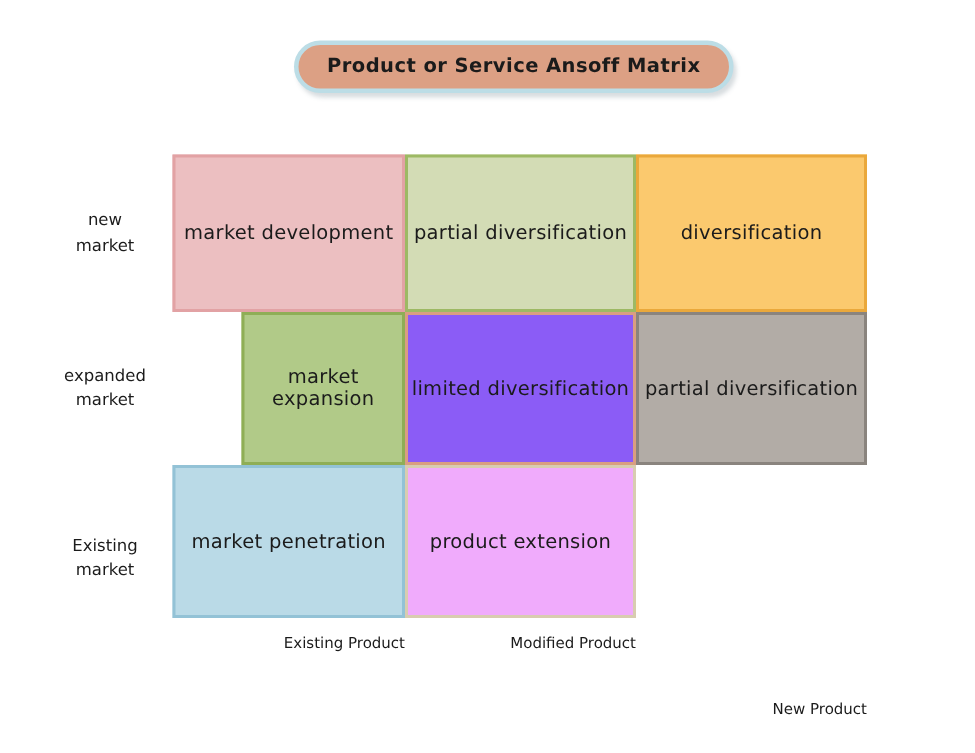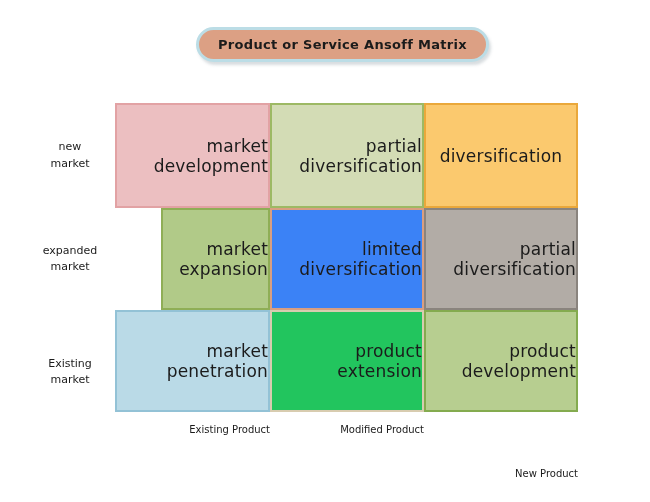--- a/index.html
+++ b/index.html
@@ -39,22 +39,22 @@
     height: 309px;
     display: grid;
     grid-template-columns: 155px 154px 154px;
     grid-template-rows: 105px 102px 102px;
   }
   .matrix-cell {
     border: 2px solid transparent;
     display: flex;
     align-items: center;
     justify-content: center;
-    text-align: right;
-    font-size: 17px;
+    text-align: center;
+    font-size: 13px;
     letter-spacing: 0.2px;
   }
   .row-label {
     position: absolute;
     left: 28px;
     width: 84px;
     display: flex;
     align-items: center;
     justify-content: center;
     text-align: center;
@@ -83,25 +83,24 @@
 
   <div class="title-pill" style="background: rgb(220, 160, 132); border-color: rgb(188, 221, 230);">
     <span>Product or Service Ansoff Matrix</span>
   </div>
 
   <div class="matrix-grid">
     <div class="matrix-cell" style="background: rgb(236, 191, 193); border-color: rgb(226, 162, 164);">market development</div>
     <div class="matrix-cell" style="background: rgb(211, 220, 181); border-color: rgb(157, 185, 100);">partial diversification</div>
     <div class="matrix-cell" style="background: rgb(251, 201, 110); border-color: rgb(234, 168, 59);">diversification</div>
     <div class="matrix-cell" style="background: rgb(177, 202, 136); border-color: rgb(143, 174, 86); margin-left: 46px;">market expansion</div>
-    <div class="matrix-cell" style="background: #3b82f6; border-color: rgb(217, 158, 129);">limited diversification</div>
+    <div class="matrix-cell" style="background: #8b5cf6; border-color: rgb(217, 158, 129);">limited diversification</div>
     <div class="matrix-cell" style="background: rgb(178, 172, 166); border-color: rgb(138, 132, 126);">partial diversification</div>
     <div class="matrix-cell" style="background: rgb(186, 218, 231); border-color: rgb(147, 194, 214);">market penetration</div>
-    <div class="matrix-cell" style="background: #22c55e; border-color: rgb(216, 204, 176);">product extension</div>
-    <div class="matrix-cell" style="background: rgb(183, 206, 144); border-color: rgb(132, 171, 79);">product development</div>
+    <div class="matrix-cell" style="background: #f0abfc; border-color: rgb(216, 204, 176);">product extension</div>
   </div>
 
   <div class="row-label r1">new
 market</div>
   <div class="row-label r2">expanded
 market</div>
   <div class="row-label r3">Existing
 market</div>
 
   <div class="col-label c1">Existing Product</div>

